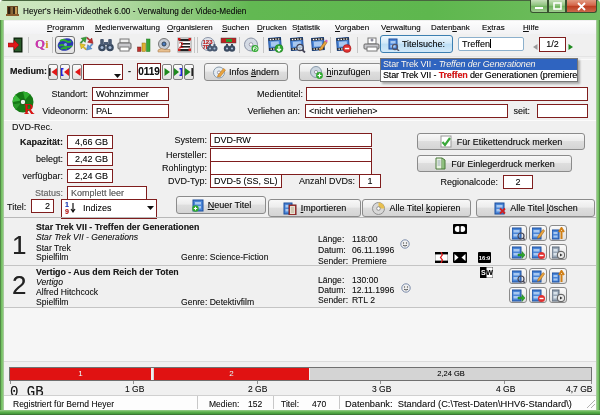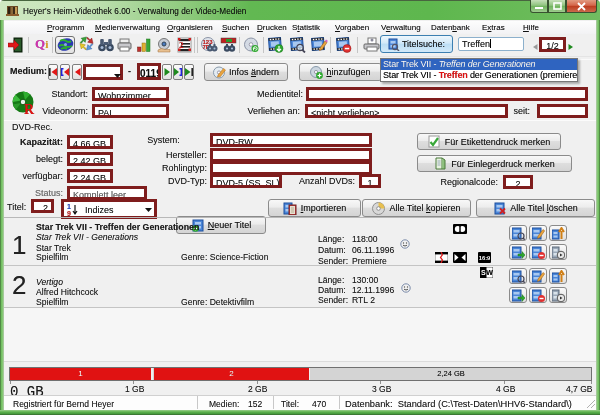--- a/index.html
+++ b/index.html
@@ -20,21 +20,21 @@
 #cap-min{left:0;width:18px;background:linear-gradient(180deg,#c6dfb9,#8fc37e 45%,#6fb35c 50%,#9ecb8e);border-bottom-left-radius:3px;}
 #cap-max{left:18px;width:18px;background:linear-gradient(180deg,#c6dfb9,#8fc37e 45%,#6fb35c 50%,#9ecb8e);}
 #cap-close{left:36px;width:31px;background:linear-gradient(180deg,#e29a80,#d4664a 45%,#bd3b1e 50%,#ca6a4c);border-bottom-right-radius:3px;}
 #menubar{left:4px;top:21px;width:592px;height:13px;background:linear-gradient(180deg,#fdfdfd,#f2f2f4);}
 .mi{position:absolute;top:23px;font-size:8px;color:#101010;margin-left:40px;}
 #toolbar{left:4px;top:34px;width:592px;height:23px;background:#f0f0f0;border-bottom:1px solid #e4e4e4;}
 .tsep{position:absolute;top:37px;width:1px;height:16px;background:#c5c5c5;}
 .tico{position:absolute;top:37px;}
 .lbl{position:absolute;font-size:9px;color:#1a1a1a;white-space:nowrap;}
 .lblr{position:absolute;font-size:9px;color:#1a1a1a;white-space:nowrap;text-align:right;}
-.field{position:absolute;background:#fff;border:3px solid #7f1d1d;font-size:9px;color:#101010;white-space:nowrap;overflow:hidden;line-height:12px;padding-left:3px;}
+.field{position:absolute;background:#fff;border:1px solid #7f1d1d;font-size:9px;color:#101010;white-space:nowrap;overflow:hidden;line-height:12px;padding-left:3px;}
 .btn{position:absolute;background:linear-gradient(180deg,#f8f8f8,#ececec 45%,#dedede 50%,#d4d4d4);border:1px solid #8b8b8b;border-radius:3px;font-size:9px;color:#101010;display:flex;align-items:center;justify-content:center;white-space:nowrap;}
 .navb{position:absolute;width:10px;height:16px;background:linear-gradient(180deg,#fbfbfb,#e2e2e2);border:1px solid #7e7e7e;border-radius:2px;display:flex;align-items:center;justify-content:center;}
 .lb{position:absolute;width:18px;height:16px;background:linear-gradient(180deg,#fafafa,#e0e0e0);border:1px solid #8b8b8b;border-radius:3px;display:flex;align-items:center;justify-content:center;overflow:hidden;}
 .li{position:absolute;font-size:8.6px;color:#1a1a1a;white-space:nowrap;}
 u{text-decoration:underline;}
 </style></head>
 <body>
 <div id="win">
   <div id="titlebar" class="abs"></div>
   <div id="borderL" class="abs" style="z-index:40;"></div>
@@ -374,31 +374,31 @@
   <div class="abs" style="left:4px;top:120px;width:592px;height:1px;background:#dadada;border-bottom:1px solid #fbfbfb;"></div>
   <div class="lbl" style="left:12px;top:122px;">DVD-Rec.</div>
   <div class="lblr" style="left:0px;top:137px;width:63px;font-weight:bold;">Kapazität:</div>
   <div class="field" style="left:67px;top:135px;width:46px;height:14px;text-align:right;padding-right:4px;">4,66 GB</div>
   <div class="lblr" style="left:0px;top:154px;width:63px;">belegt:</div>
   <div class="field" style="left:67px;top:152px;width:46px;height:14px;text-align:right;padding-right:4px;">2,42 GB</div>
   <div class="lblr" style="left:0px;top:171px;width:63px;">verfügbar:</div>
   <div class="field" style="left:67px;top:169px;width:46px;height:14px;text-align:right;padding-right:4px;">2,24 GB</div>
   <div class="lblr" style="left:0px;top:188px;width:63px;color:#707070;">Status:</div>
   <div class="field" style="left:67px;top:186px;width:80px;height:14px;color:#606060;">Komplett leer</div>
-  <div class="lblr" style="left:120px;top:135px;width:87px;text-align:center;">System:</div>
+  <div class="lblr" style="left:120px;top:135px;width:87px;">System:</div>
   <div class="field" style="left:210px;top:133px;width:162px;height:14px;">DVD-RW</div>
   <div class="lblr" style="left:120px;top:150px;width:87px;">Hersteller:</div>
   <div class="field" style="left:210px;top:148px;width:162px;height:14px;"></div>
   <div class="lblr" style="left:120px;top:163px;width:87px;">Rohlingtyp:</div>
   <div class="field" style="left:210px;top:161px;width:162px;height:14px;"></div>
   <div class="lblr" style="left:120px;top:176px;width:87px;">DVD-Typ:</div>
   <div class="field" style="left:210px;top:174px;width:72px;height:14px;">DVD-5 (SS, SL)</div>
   <div class="lblr" style="left:255px;top:176px;width:100px;">Anzahl DVDs:</div>
   <div class="field" style="left:359px;top:174px;width:22px;height:14px;text-align:center;padding-left:0;">1</div>
-  <div class="btn" style="left:417px;top:133px;width:144px;height:17px;">
+  <div class="btn" style="left:417px;top:133px;width:168px;height:17px;">
     <svg width="13" height="13" style="margin-right:4px">
         <rect x="1" y="1" width="10" height="11" fill="#fff" stroke="#999"></rect>
         <path d="M2.5 7 L5 10 L10 3" fill="none" stroke="#3aa83a" stroke-width="2.2"></path>
       </svg>
     <span>Für Etikettendruck merken</span>
     </div>
   <div class="btn" style="left:417px;top:155px;width:155px;height:17px;">
     <svg width="13" height="13" style="margin-right:4px">
         <path d="M2 1 L8 1 L8 12 L2 12 Z" fill="#e8f2e0" stroke="#4a7a3a"></path>
         <path d="M8 1 L11 3 L11 12 L8 12" fill="#8fc07f" stroke="#4a7a3a"></path>
@@ -417,21 +417,21 @@
     <svg width="11" height="13" style="position:absolute;left:3px;top:1px;">
         <text x="0" y="6" font-size="7" font-weight="bold" fill="#2244cc" font-family="Liberation Sans">1</text>
         <text x="0" y="13" font-size="7" font-weight="bold" fill="#cc2222" font-family="Liberation Sans">9</text>
         <path d="M8 2 L8 10 M6 8 L8 11 L10 8" stroke="#111" stroke-width="1.2" fill="none"></path>
       </svg>
     <span style="position:absolute;left:21px;top:2px;">Indizes</span>
     <svg width="7" height="4" style="position:absolute;right:2px;top:6px;">
         <path d="M0 0 L7 0 L3.5 4 Z" fill="#111"></path>
       </svg>
   </div>
-  <div class="btn" style="left:176px;top:216px;width:90px;height:18px;">
+  <div class="btn" style="left:176px;top:196px;width:90px;height:18px;">
     <svg width="13" height="13" style="margin-right:4px">
         <rect x="2" y="1" width="10" height="11" fill="#4a86d8" stroke="#1d4f9e"></rect>
         <rect x="4" y="3" width="6" height="2.5" fill="#a8c8f0"></rect>
         <rect x="4" y="7" width="6" height="2.5" fill="#a8c8f0"></rect>
         <circle cx="4.5" cy="9.5" r="3.2" fill="#2fa82f"></circle>
         <path d="M4.5 7.8 L4.5 11.2 M2.8 9.5 L6.2 9.5" stroke="#fff" stroke-width="1.1"></path>
       </svg>
     <span><u>N</u>euer Titel</span>
     </div>
   <div class="btn" style="left:268px;top:199px;width:93px;height:18px;">
@@ -551,20 +551,21 @@
         <rect x="0" y="1" width="7" height="11" fill="#9aa8b8" stroke="#5a6878"></rect>
         <rect x="1.5" y="3" width="4" height="2.5" fill="#d8e2ea"></rect>
         <rect x="1.5" y="7" width="4" height="2.5" fill="#d8e2ea"></rect>
         <circle cx="9" cy="9" r="3.8" fill="#e8e8e8" stroke="#555" stroke-width="1"></circle>
         <path d="M8 7.5 L8 10.5 L10.5 9 Z" fill="#333"></path>
       </svg>
     </div>
   <div class="abs" style="left:4px;top:265px;width:592px;height:1px;background:#c4c4c4;"></div>
 
   <div class="abs" style="left:12px;top:270px;font-size:26px;color:#222;">2</div>
+  <div class="li" style="left:36px;top:267px;font-weight:bold;font-size:8.8px;">Vertigo - Aus dem Reich der Toten</div>
   <div class="li" style="left:36px;top:277px;font-style:italic;">Vertigo</div>
   <div class="li" style="left:36px;top:287px;">Alfred Hitchcock</div>
   <div class="li" style="left:36px;top:297px;">Spielfilm</div>
   <div class="li" style="left:181px;top:297px;">Genre: Detektivfilm</div>
   <div class="li" style="left:318px;top:275px;">Länge:</div>
     <div class="li" style="left:352px;top:275px;">130:00</div>
   <div class="li" style="left:318px;top:285px;">Datum:</div>
     <div class="li" style="left:352px;top:285px;">12.11.1996</div>
   <div class="li" style="left:318px;top:295px;">Sender:</div>
     <div class="li" style="left:352px;top:295px;">RTL 2</div>

